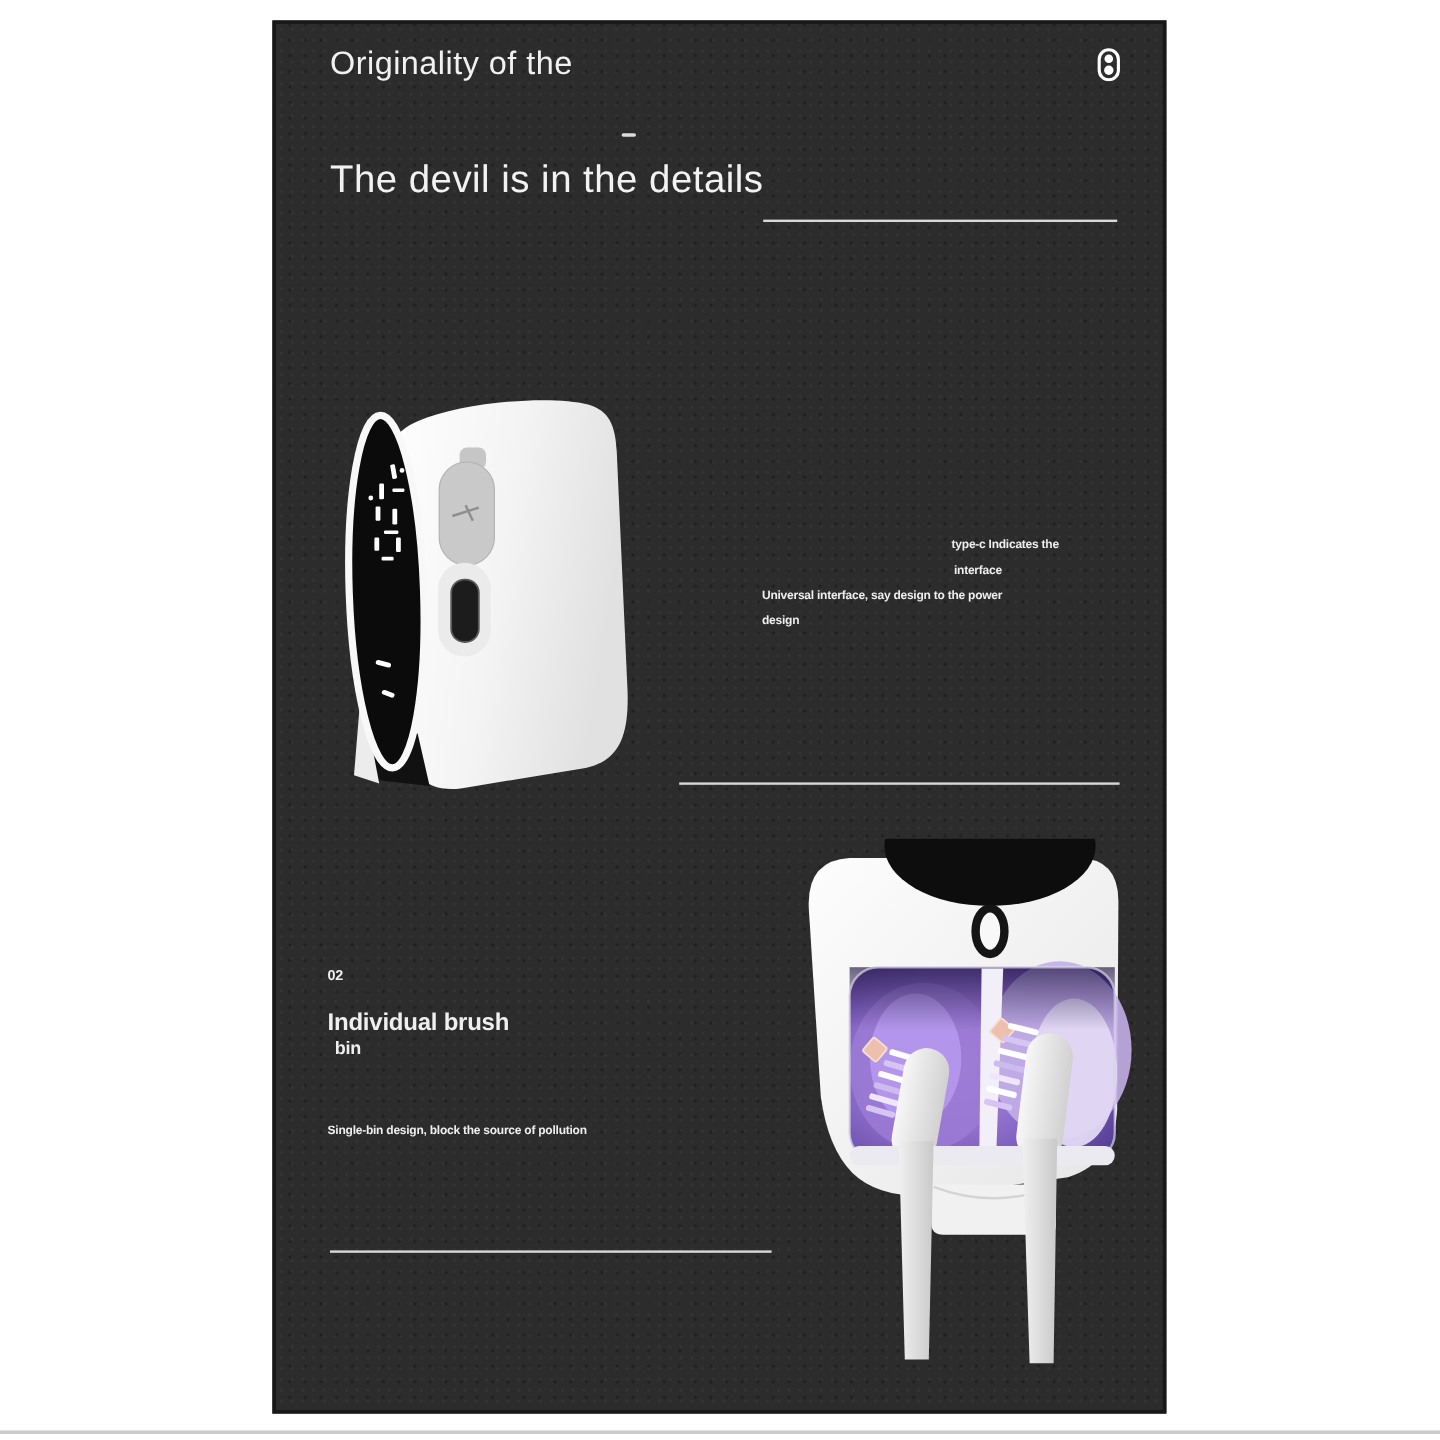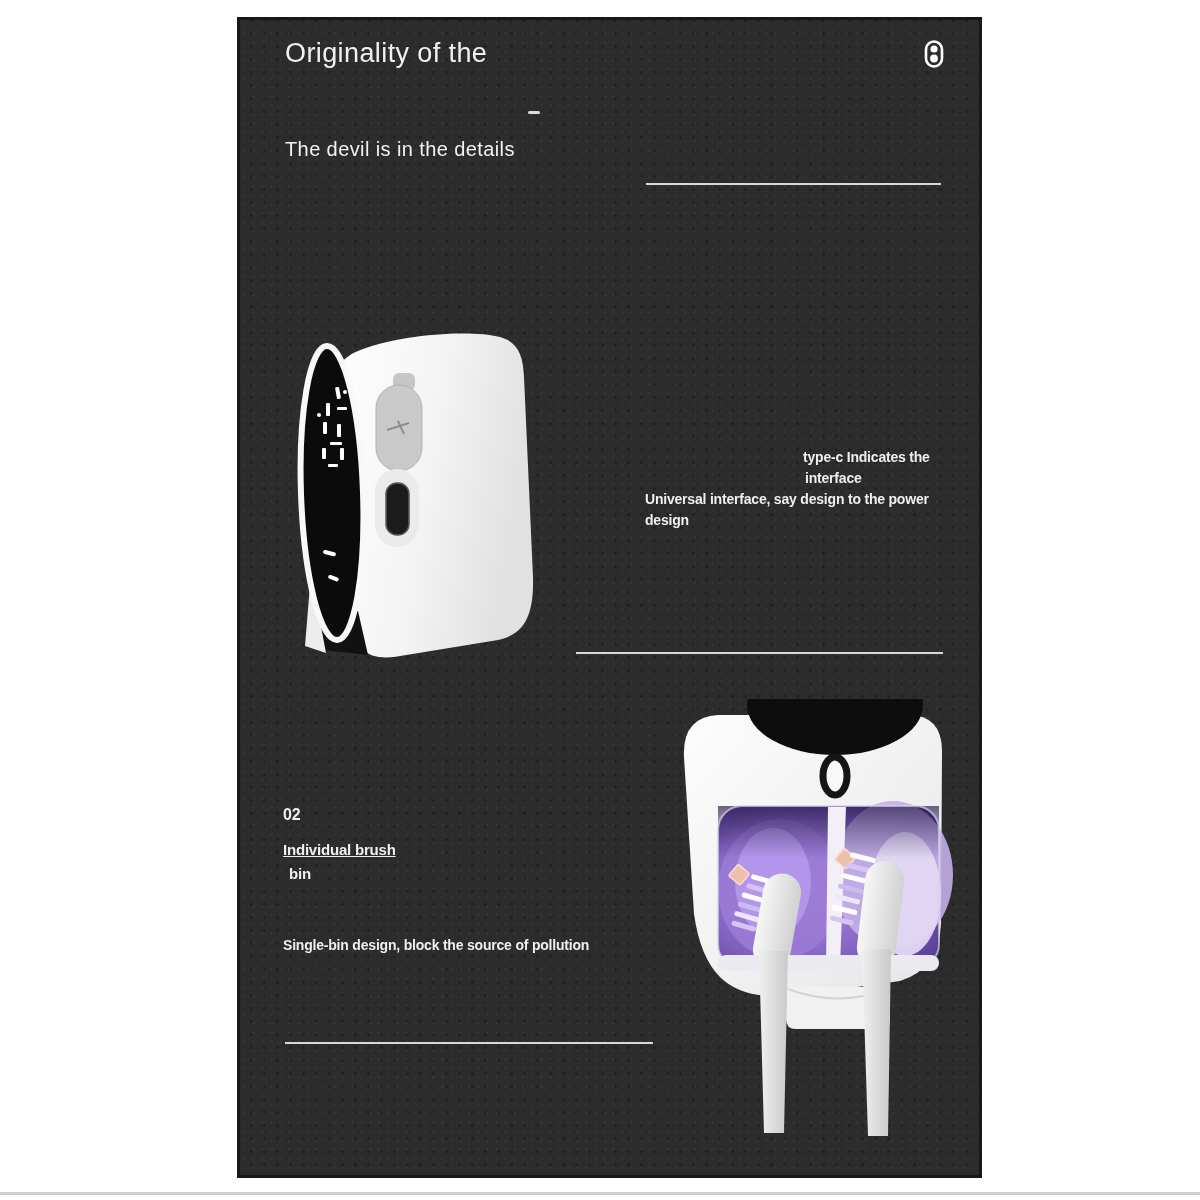--- a/index.html
+++ b/index.html
@@ -1,51 +1,51 @@
 <!DOCTYPE html>
 <html><head>
 <meta charset="utf-8">
 <style>
   html,body{margin:0;padding:0;}
   body{width:1200px;height:1200px;background:#ffffff;font-family:"Liberation Sans",sans-serif;overflow:hidden;}
   .canvas{position:relative;width:1200px;height:1200px;background:#ffffff;}
 
   .panel{
-    position:absolute;left:237px;top:17px;width:745px;height:1161px;box-sizing:border-box;
+    position:absolute;left:227px;top:17px;width:745px;height:1161px;box-sizing:border-box;
     background-color:#2c2c2c;
     background-image:
       radial-gradient(rgba(255,255,255,0.035) 1px, transparent 1.7px),
       radial-gradient(rgba(0,0,0,0.28) 1px, transparent 1.7px);
     background-size:9px 9px,13px 13px;
     background-position:0 0,5px 7px;
     border:3px solid #181818;
   }
 
   .title{position:absolute;left:45px;top:10px;margin:0;font-size:27px;line-height:46px;
     font-weight:400;color:#f1f1f1;letter-spacing:0.4px;}
   .tline{display:block;}
   .stray{position:absolute;left:288px;top:91px;width:12px;height:3px;background:#dcdcdc;border-radius:2px;}
-  .tagline{position:absolute;left:45px;top:112px;margin:0;font-size:20px;line-height:34px;
+  .tagline{position:absolute;left:45px;top:112px;margin:0;font-size:32px;line-height:34px;
     font-weight:400;color:#f2f2f2;letter-spacing:0.4px;}
 
   .toggle-icon{position:absolute;left:684px;top:20px;width:20px;height:28px;}
 
   .rule{position:absolute;height:2px;background:#d8d8d8;}
   .rule1{left:406px;top:163px;width:295px;}
   .rule2{left:336px;top:632px;width:367px;}
   .rule3{left:45px;top:1022px;width:368px;}
 
-  .smalltxt{position:absolute;font-weight:700;font-size:14px;color:#efefef;letter-spacing:-0.2px;white-space:nowrap;}
+  .smalltxt{position:absolute;font-weight:700;font-size:10px;color:#efefef;letter-spacing:-0.2px;white-space:nowrap;}
   .cap1{left:563px;top:429px;}
   .cap2{left:565px;top:450px;}
   .desc1{left:405px;top:471px;}
   .desc2{left:405px;top:492px;}
 
-  .f2index{left:43px;top:786px;font-size:16px;}
-  .f2t1{left:43px;top:821px;font-size:15px;text-decoration:underline;}
+  .f2index{left:43px;top:786px;font-size:12px;}
+  .f2t1{left:43px;top:821px;font-size:20px;}
   .f2t2{left:49px;top:845px;font-size:15px;}
   .f2desc{left:43px;top:869px;margin-top:48px;}
 
   .photo1{position:absolute;left:56px;top:309px;width:240px;height:335px;}
   .photo2{position:absolute;left:418px;top:679px;width:330px;height:445px;}
 
   .bottom-rule{position:absolute;left:0;top:1192px;width:1200px;height:3px;background:#cdcdcd;}
 </style>
 </head>
 <body>

